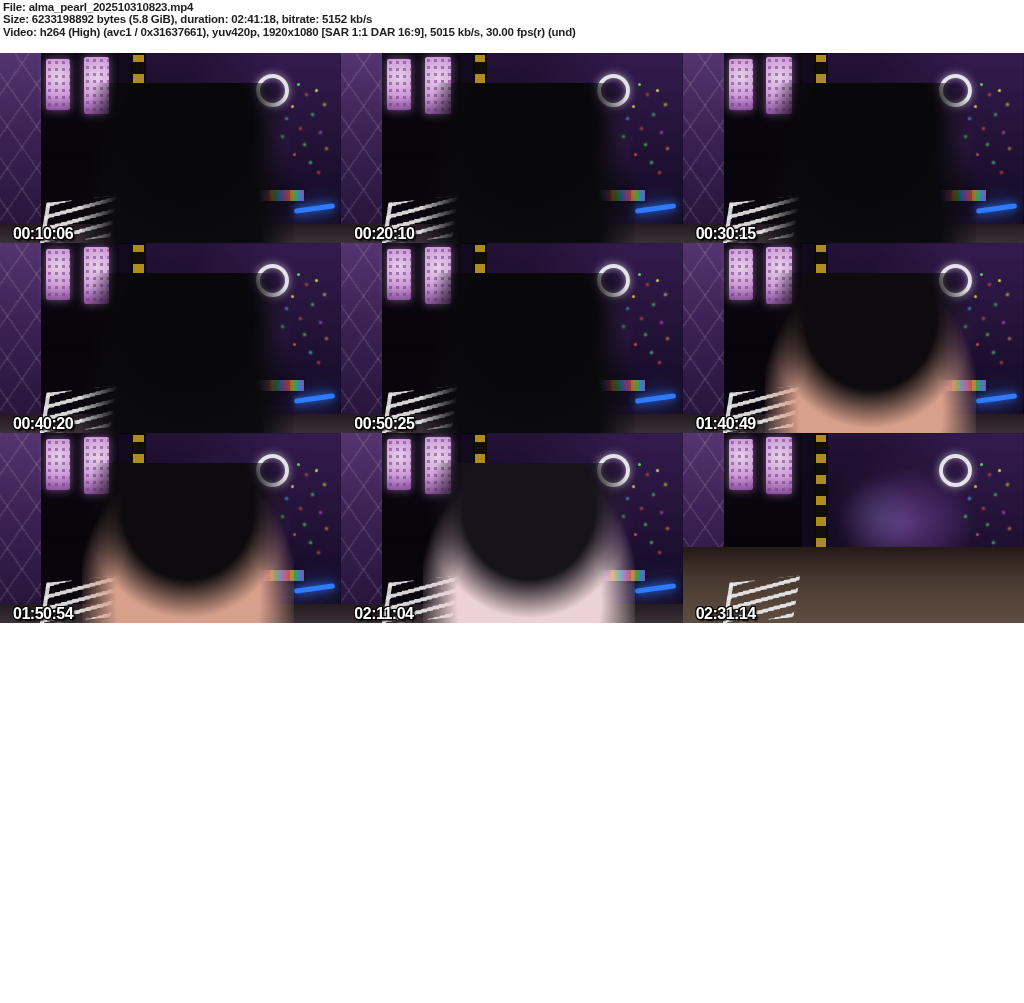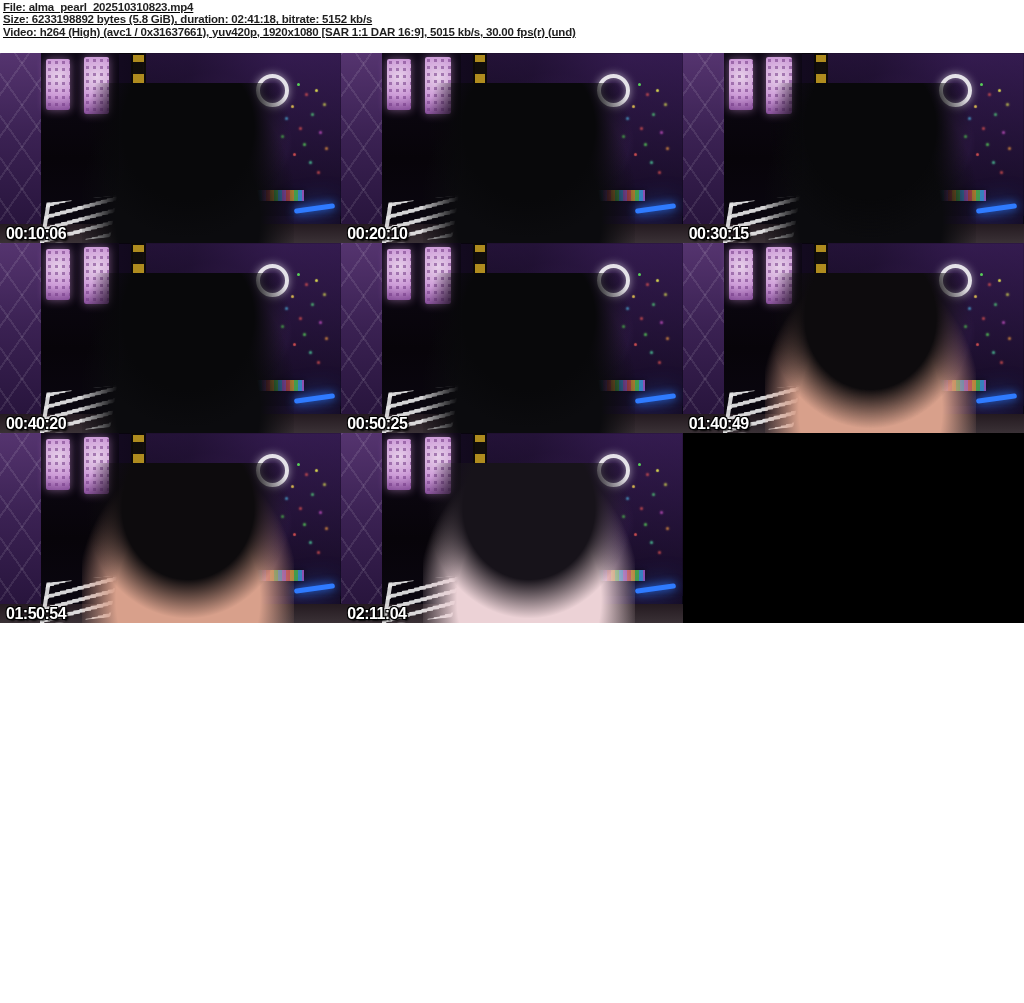--- a/index.html
+++ b/index.html
@@ -1,19 +1,19 @@
 <!DOCTYPE html>
 <html><head>
 <meta charset="utf-8">
 <style>
   html,body{margin:0;padding:0;background:#ffffff;}
   body{width:1024px;font-family:"Liberation Sans",sans-serif;}
 
   
-  .sheet{width:1024px;text-decoration:underline;}
+  .sheet{width:1024px;}
   .file-header{
     background:#ffffff;color:#1f1f1f;
     padding:1px 3px 2px 3px;height:50px;box-sizing:content-box;
   }
   .file-header .line{
     font-weight:bold;font-size:11.5px;line-height:12.4px;
     letter-spacing:-0.2px;white-space:nowrap;
   }
 
   
@@ -110,21 +110,21 @@
   .v-dark{--subj:#08080a;--subj2:#0b0b0e;}
   .v-warm{--subj:#0d0b0d;--subj2:#d8a08b;}
   .v-pink{--subj:#17131a;--subj2:#ecd2d6;}
   .v-empty .floor{height:40%;background:linear-gradient(180deg,#241a16 0%,#4a3b32 45%,#5f4d42 100%);}
   .v-empty{background:
       radial-gradient(circle at 58% 45%, rgba(140,220,255,0.35), transparent 18%),
       radial-gradient(circle at 62% 52%, rgba(190,110,250,0.30), transparent 34%),
       linear-gradient(100deg,#2b1a3e 0%,#150b22 28%,#0b0614 52%,#221236 76%,#150c24 100%);}
 
   .ts{
-    position:absolute;left:6px;bottom:0px;
+    position:absolute;left:13px;bottom:0px;
     color:#ffffff;font-weight:bold;font-size:16px;letter-spacing:-0.5px;
     text-shadow:-1px -1px 0 #000,1px -1px 0 #000,-1px 1px 0 #000,1px 1px 0 #000,2px 2px 2px #000;
   }
 </style>
 </head>
 <body>
 
 <div class="sheet">
 
   <div class="file-header" style="background: rgb(255, 255, 255); color: rgb(31, 31, 31);">
@@ -255,14 +255,30 @@
     <div class="goldstrip"></div>
     <div class="bokeh"></div>
     <div class="ring"></div>
     <div class="rainbow"></div>
     <div class="neon"></div>
     <div class="floor"></div>
     <div class="chair"></div>
     <div class="subject"></div>
     <div class="ts">02:11:04</div>
   </div>
+      <div class="thumb v-empty">
+    <div class="window"></div>
+    <div class="wall"></div>
+    <div class="shelf"></div>
+    <div class="hex hex1"></div>
+    <div class="hex hex2"></div>
+    <div class="goldstrip"></div>
+    <div class="bokeh"></div>
+    <div class="ring"></div>
+    <div class="rainbow"></div>
+    <div class="neon"></div>
+    <div class="floor"></div>
+    <div class="chair"></div>
+
+    <div class="ts">02:31:14</div>
+  </div>
     </div>
 </div>
 
 </body></html>

